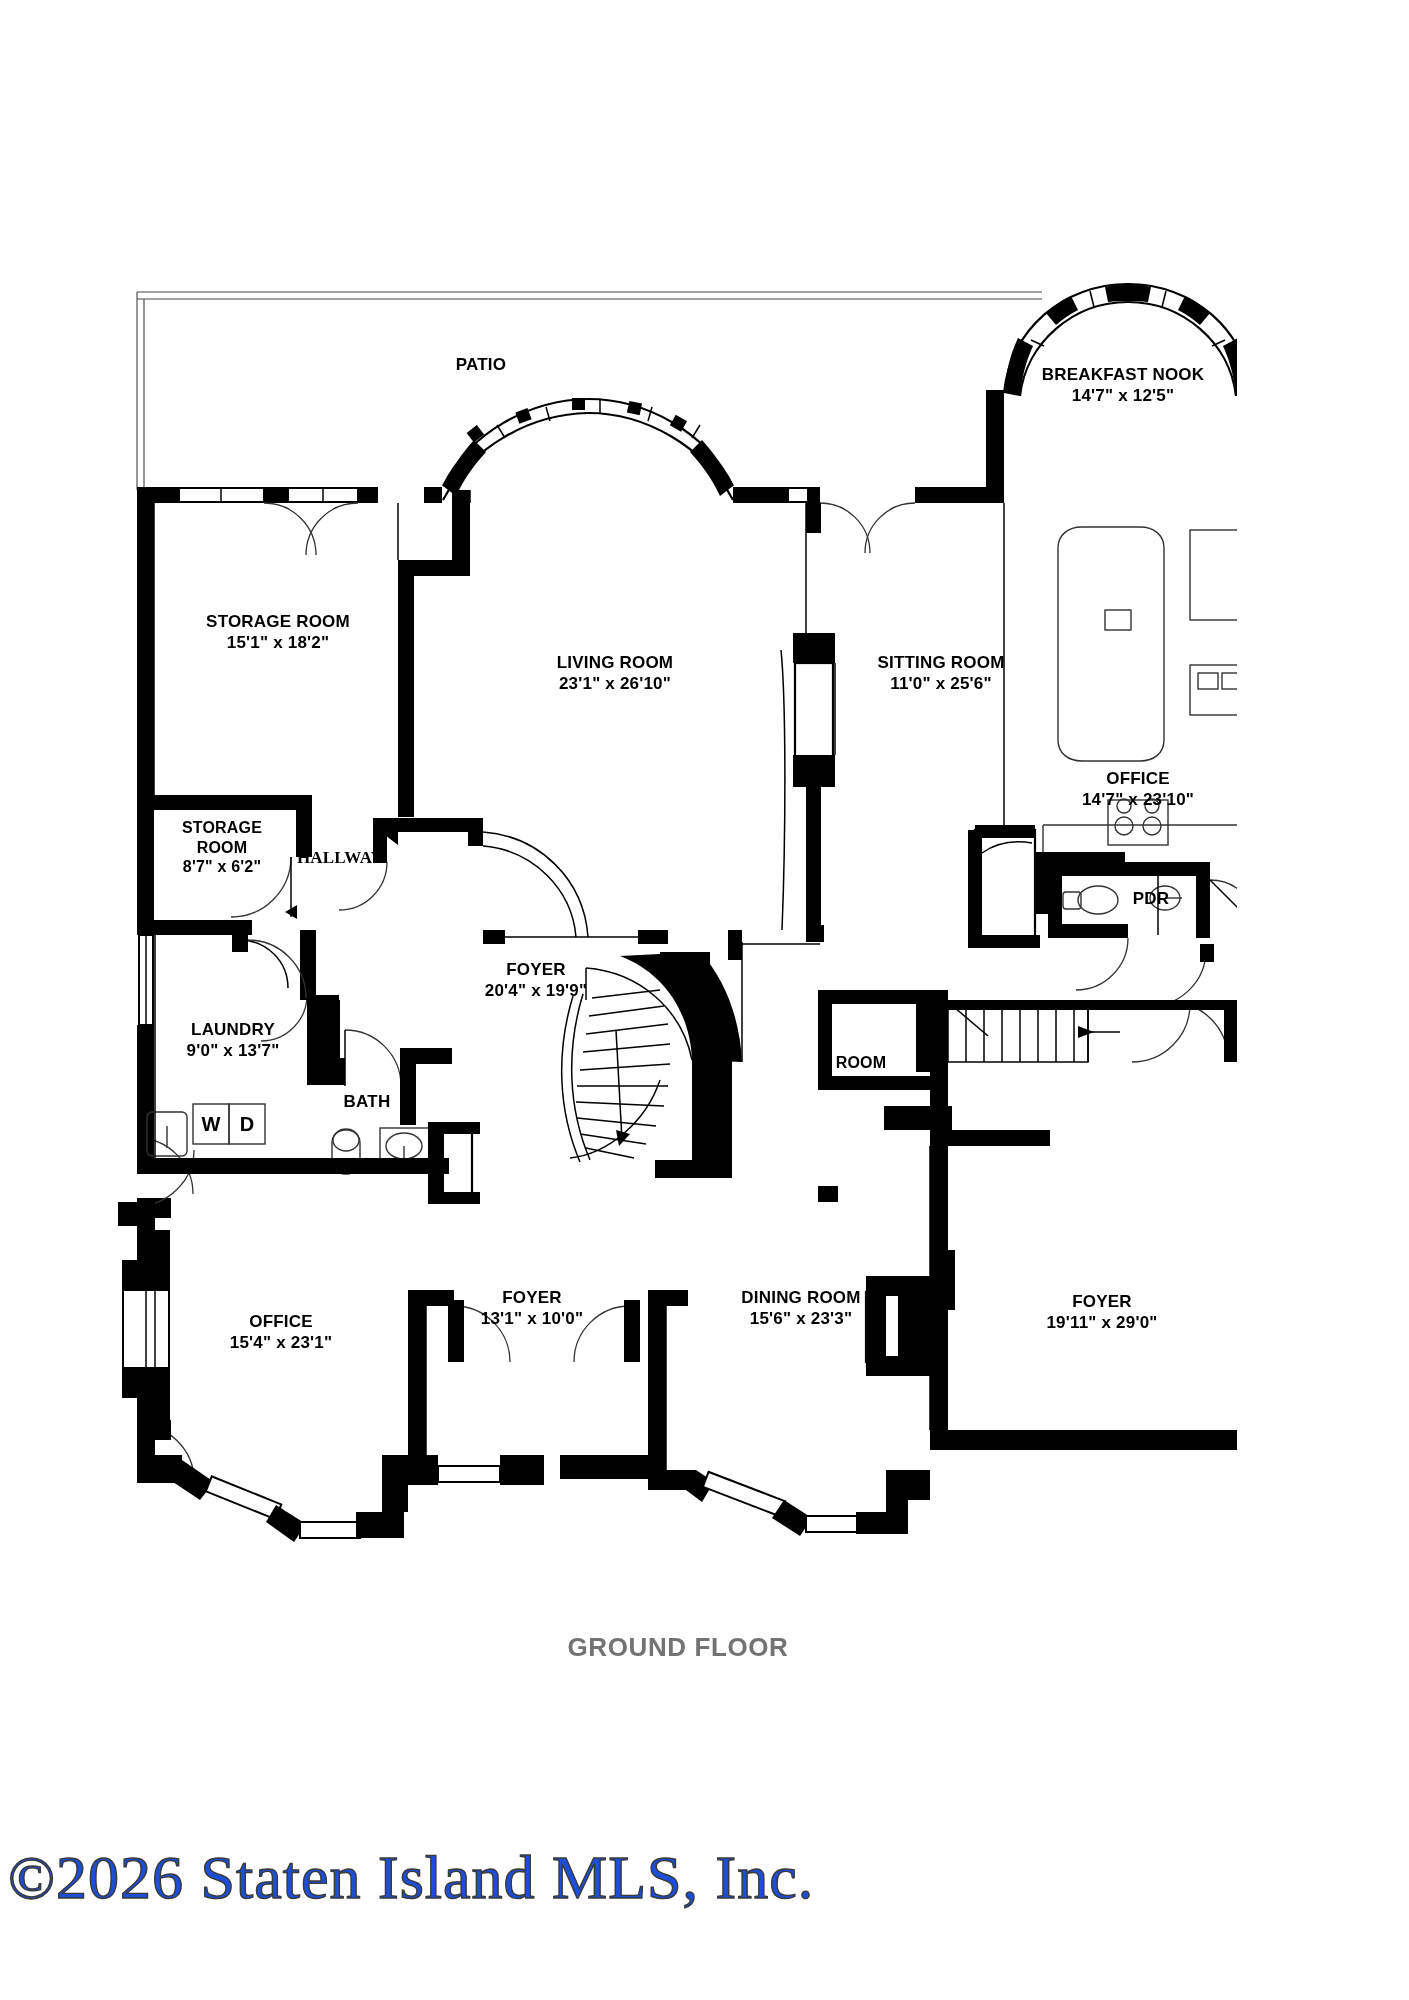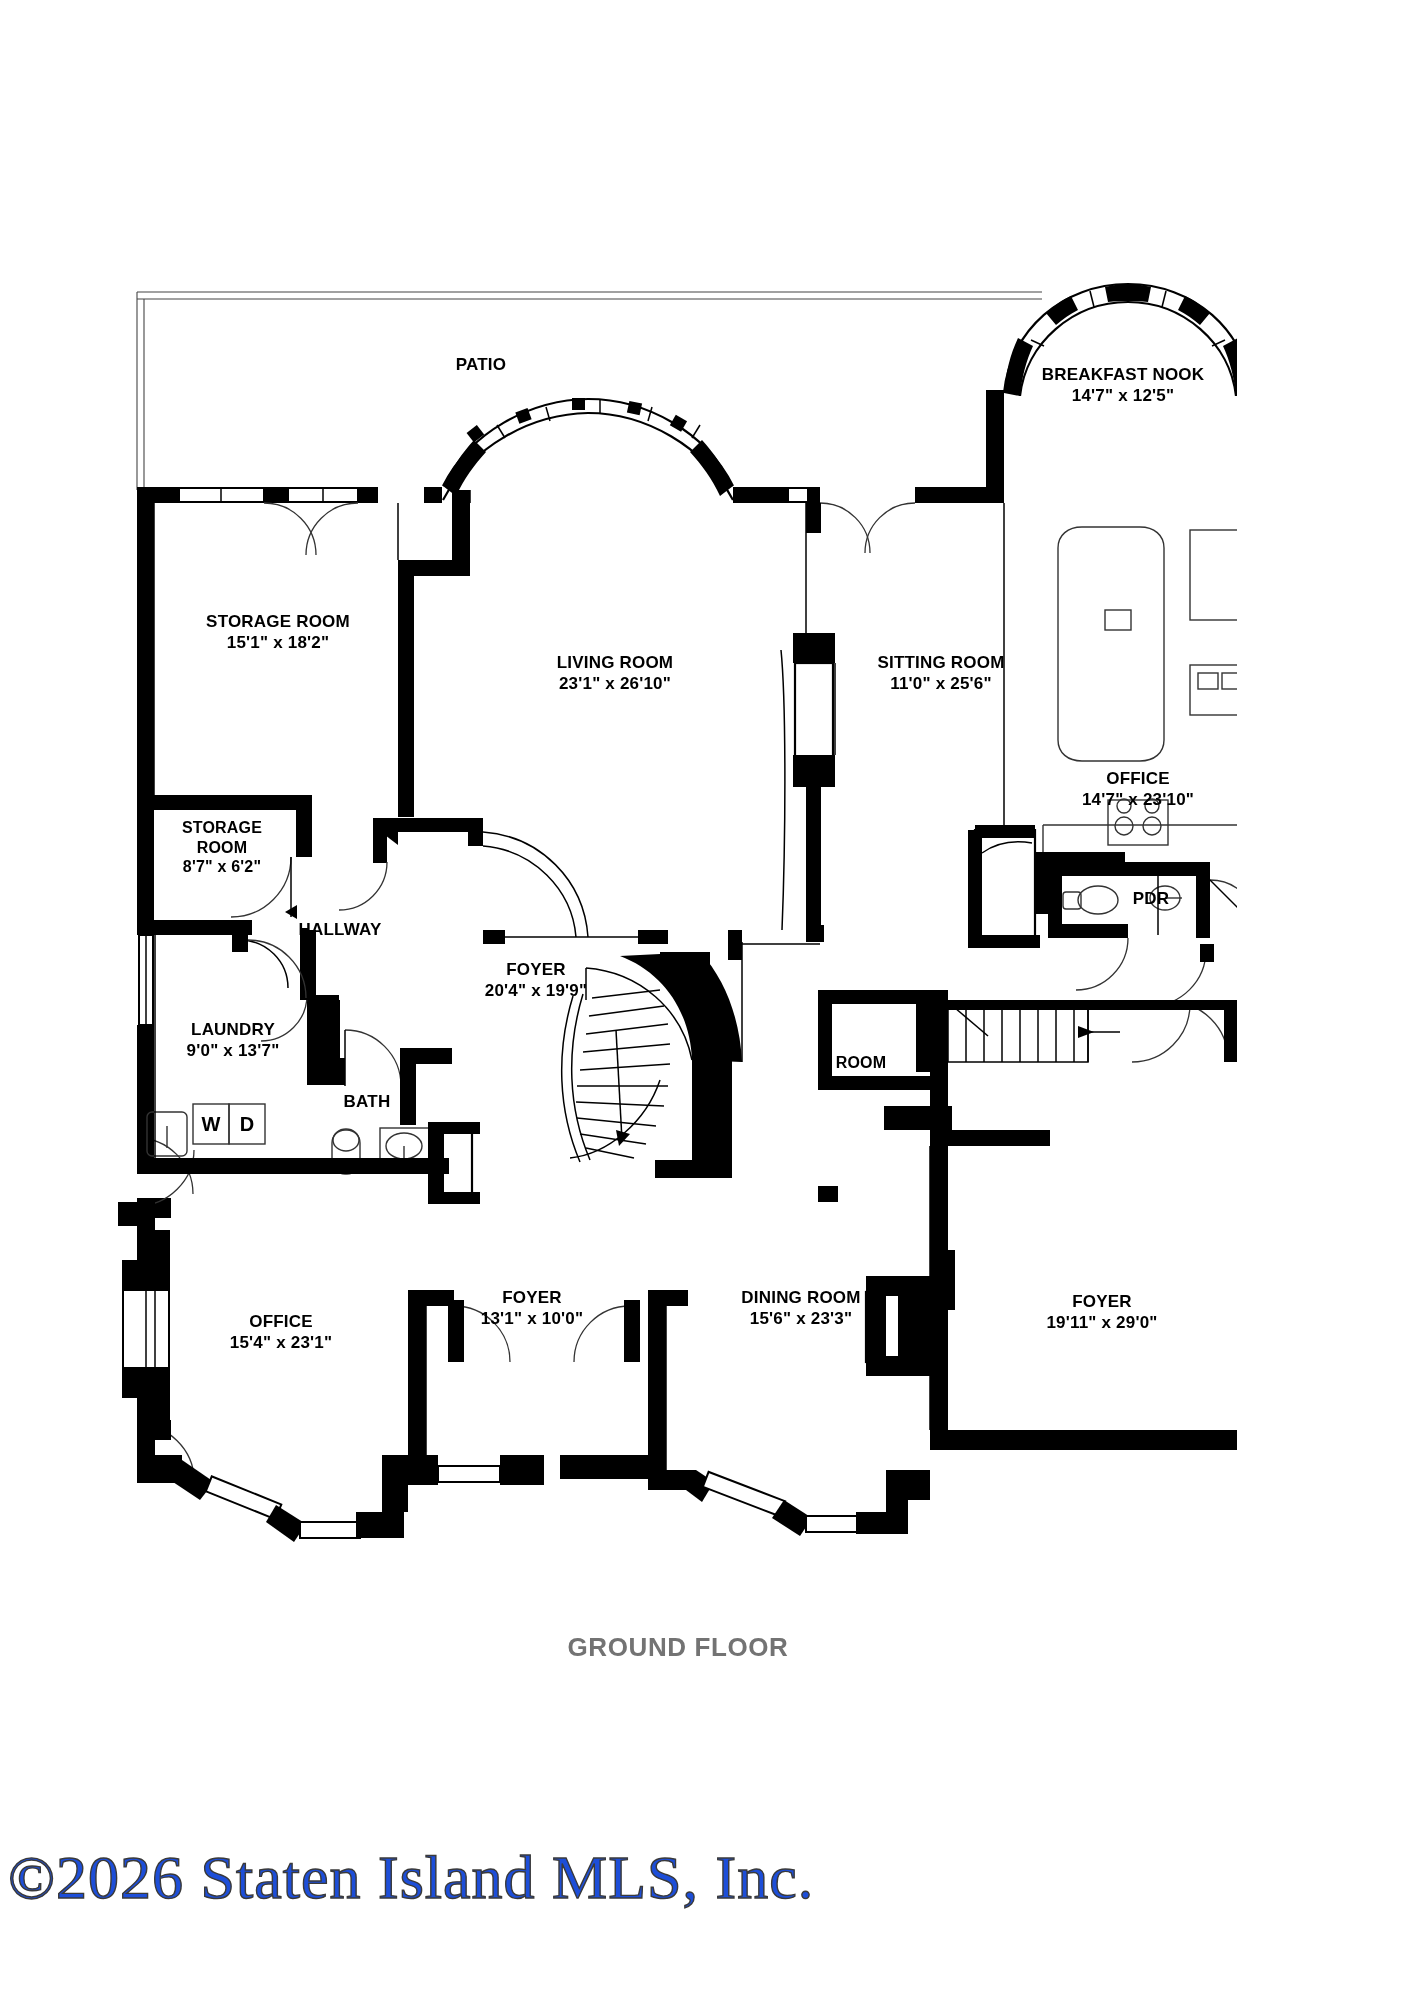--- a/index.html
+++ b/index.html
@@ -502,21 +502,21 @@
     <span class="rl-name">OFFICE</span>
     <span class="rl-dims">14'7" x 23'10"</span>
   </div>
 
   <div class="room-label small wrap" style="left:222px; top:818px; width:130px;">
     <span class="rl-name" style="white-space:pre-line;">STORAGE
 ROOM</span>
     <span class="rl-dims">8'7" x 6'2"</span>
   </div>
 
-  <div class="room-label" style="left:340px; top:920px;">
+  <div class="room-label" style="left:340px; top:848px;font-family:Liberation Serif, serif;">
     <span class="rl-name">HALLWAY</span>
   </div>
 
   <div class="room-label" style="left:536px; top:960px;">
     <span class="rl-name">FOYER</span>
     <span class="rl-dims">20'4" x 19'9"</span>
   </div>
 
   <div class="room-label small" style="left:861px; top:1053px;">
     <span class="rl-name">ROOM</span>

